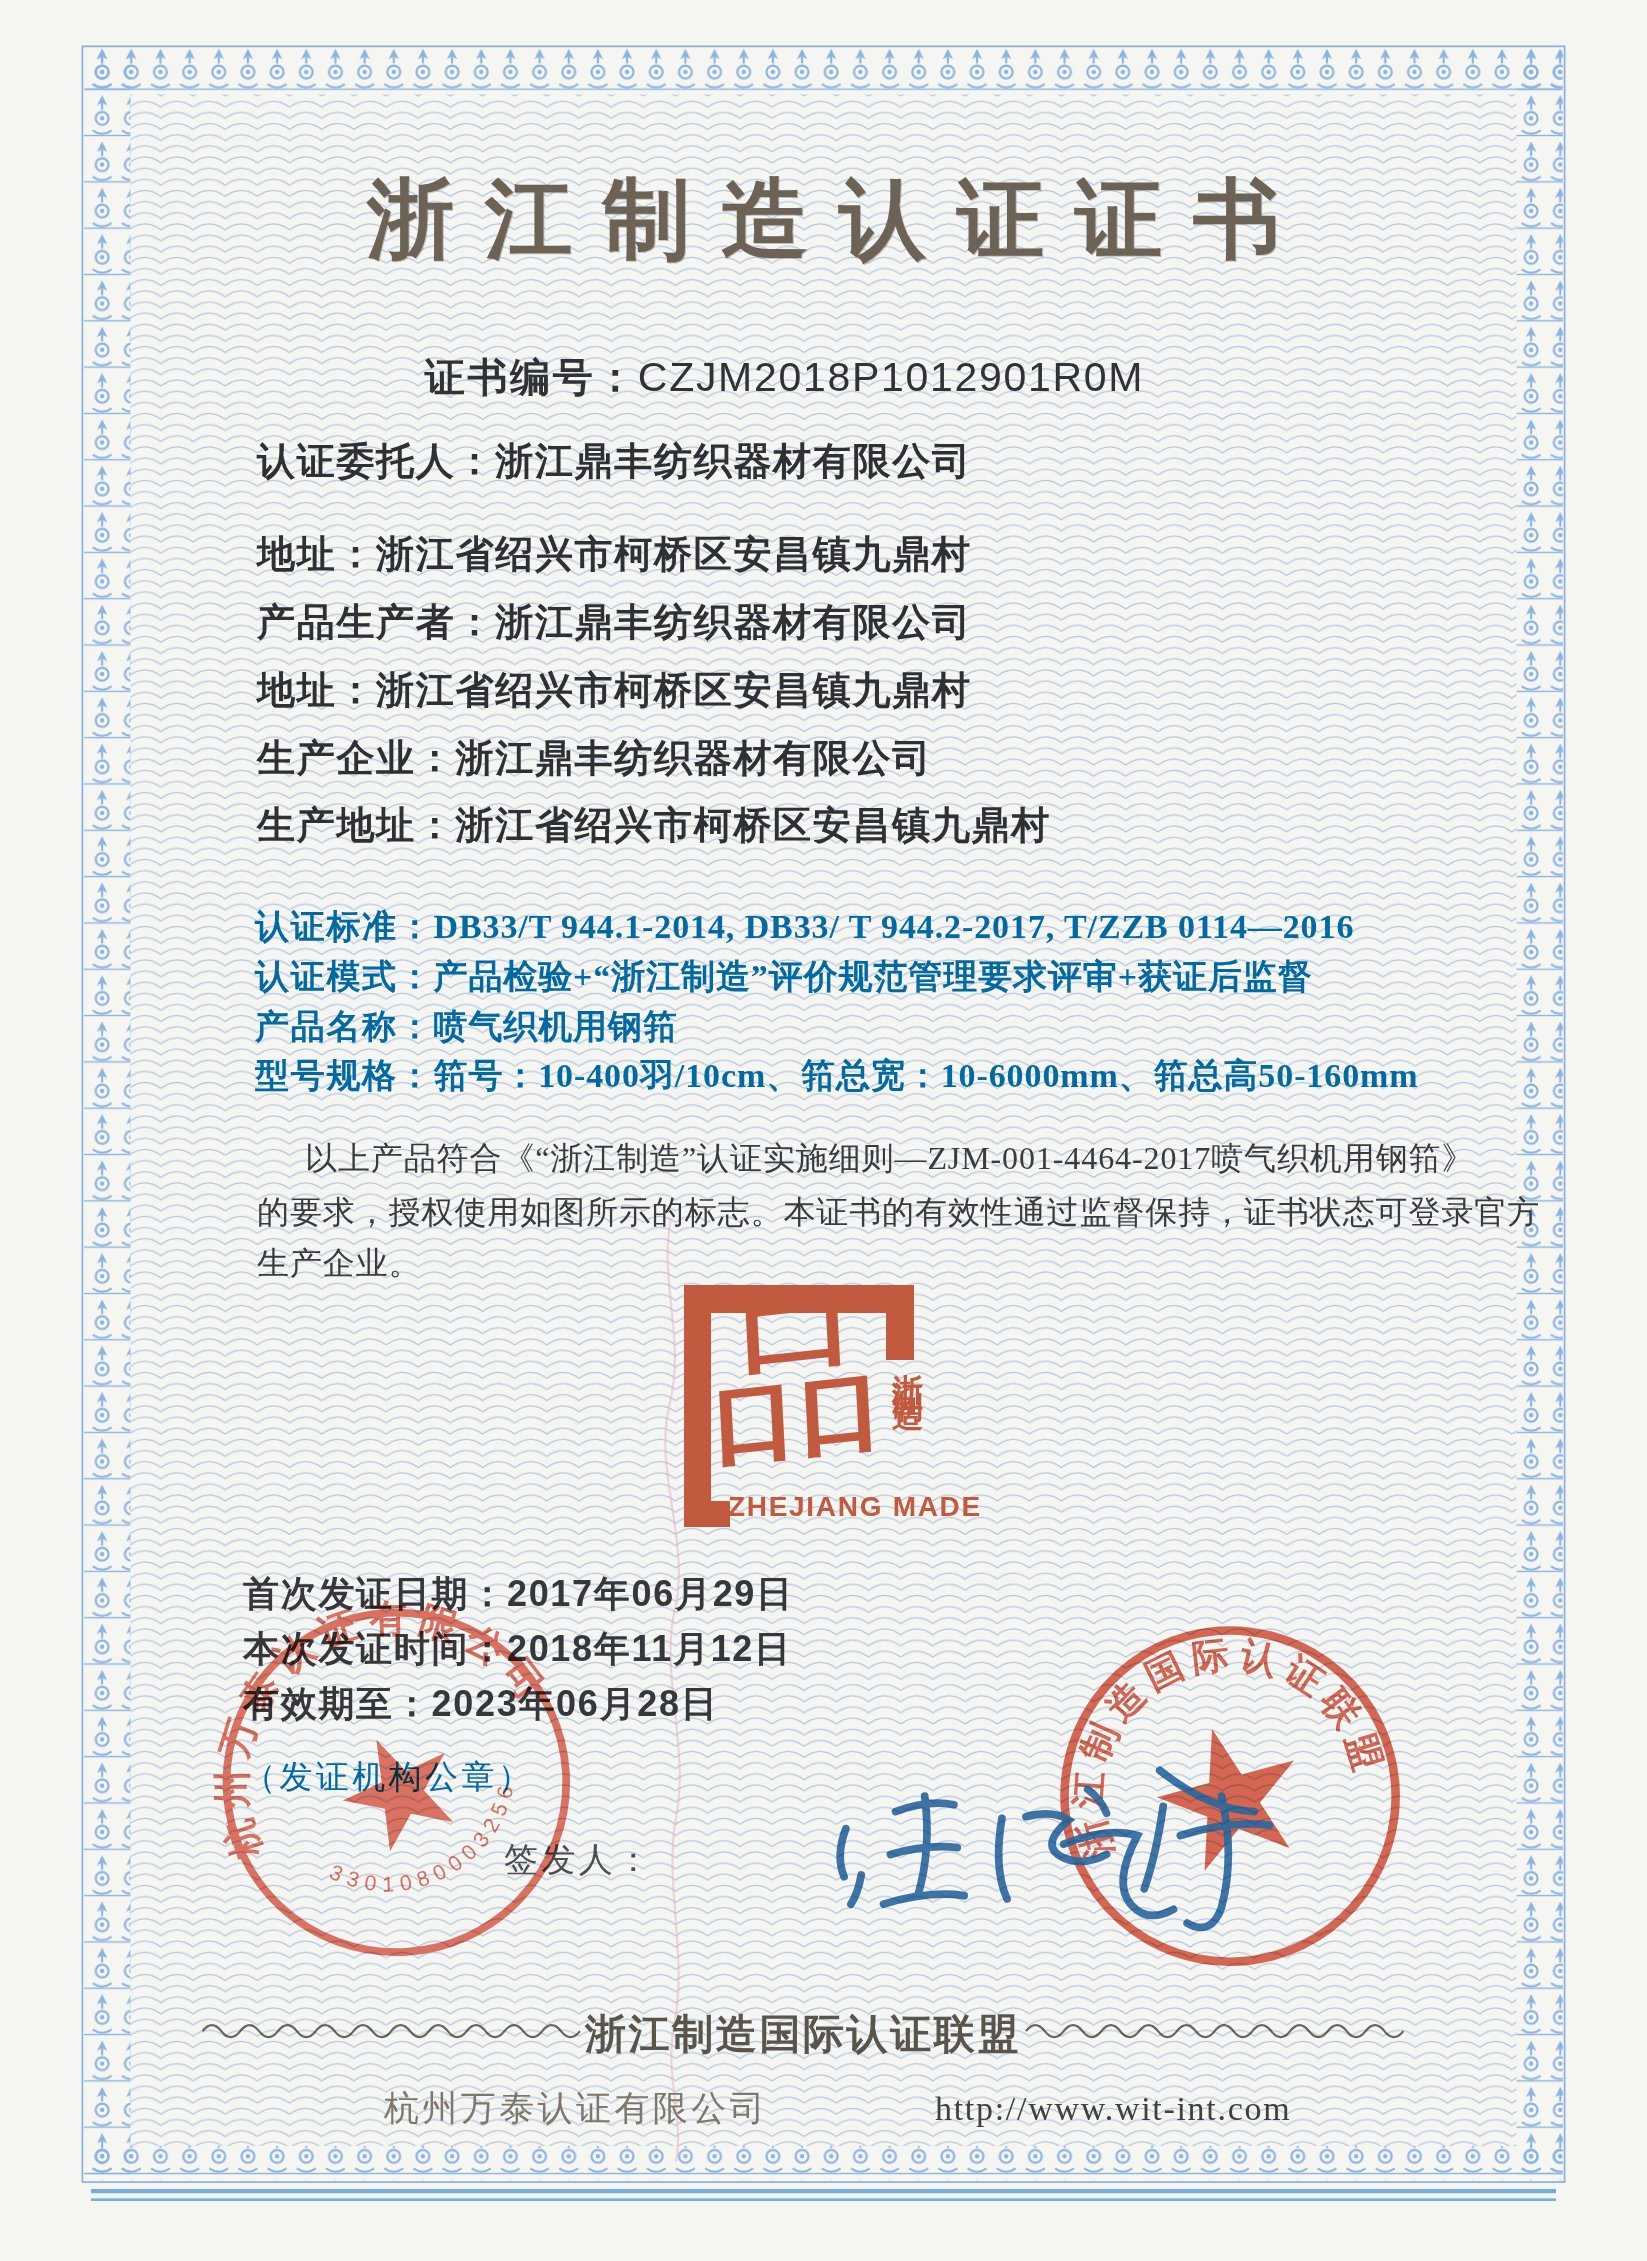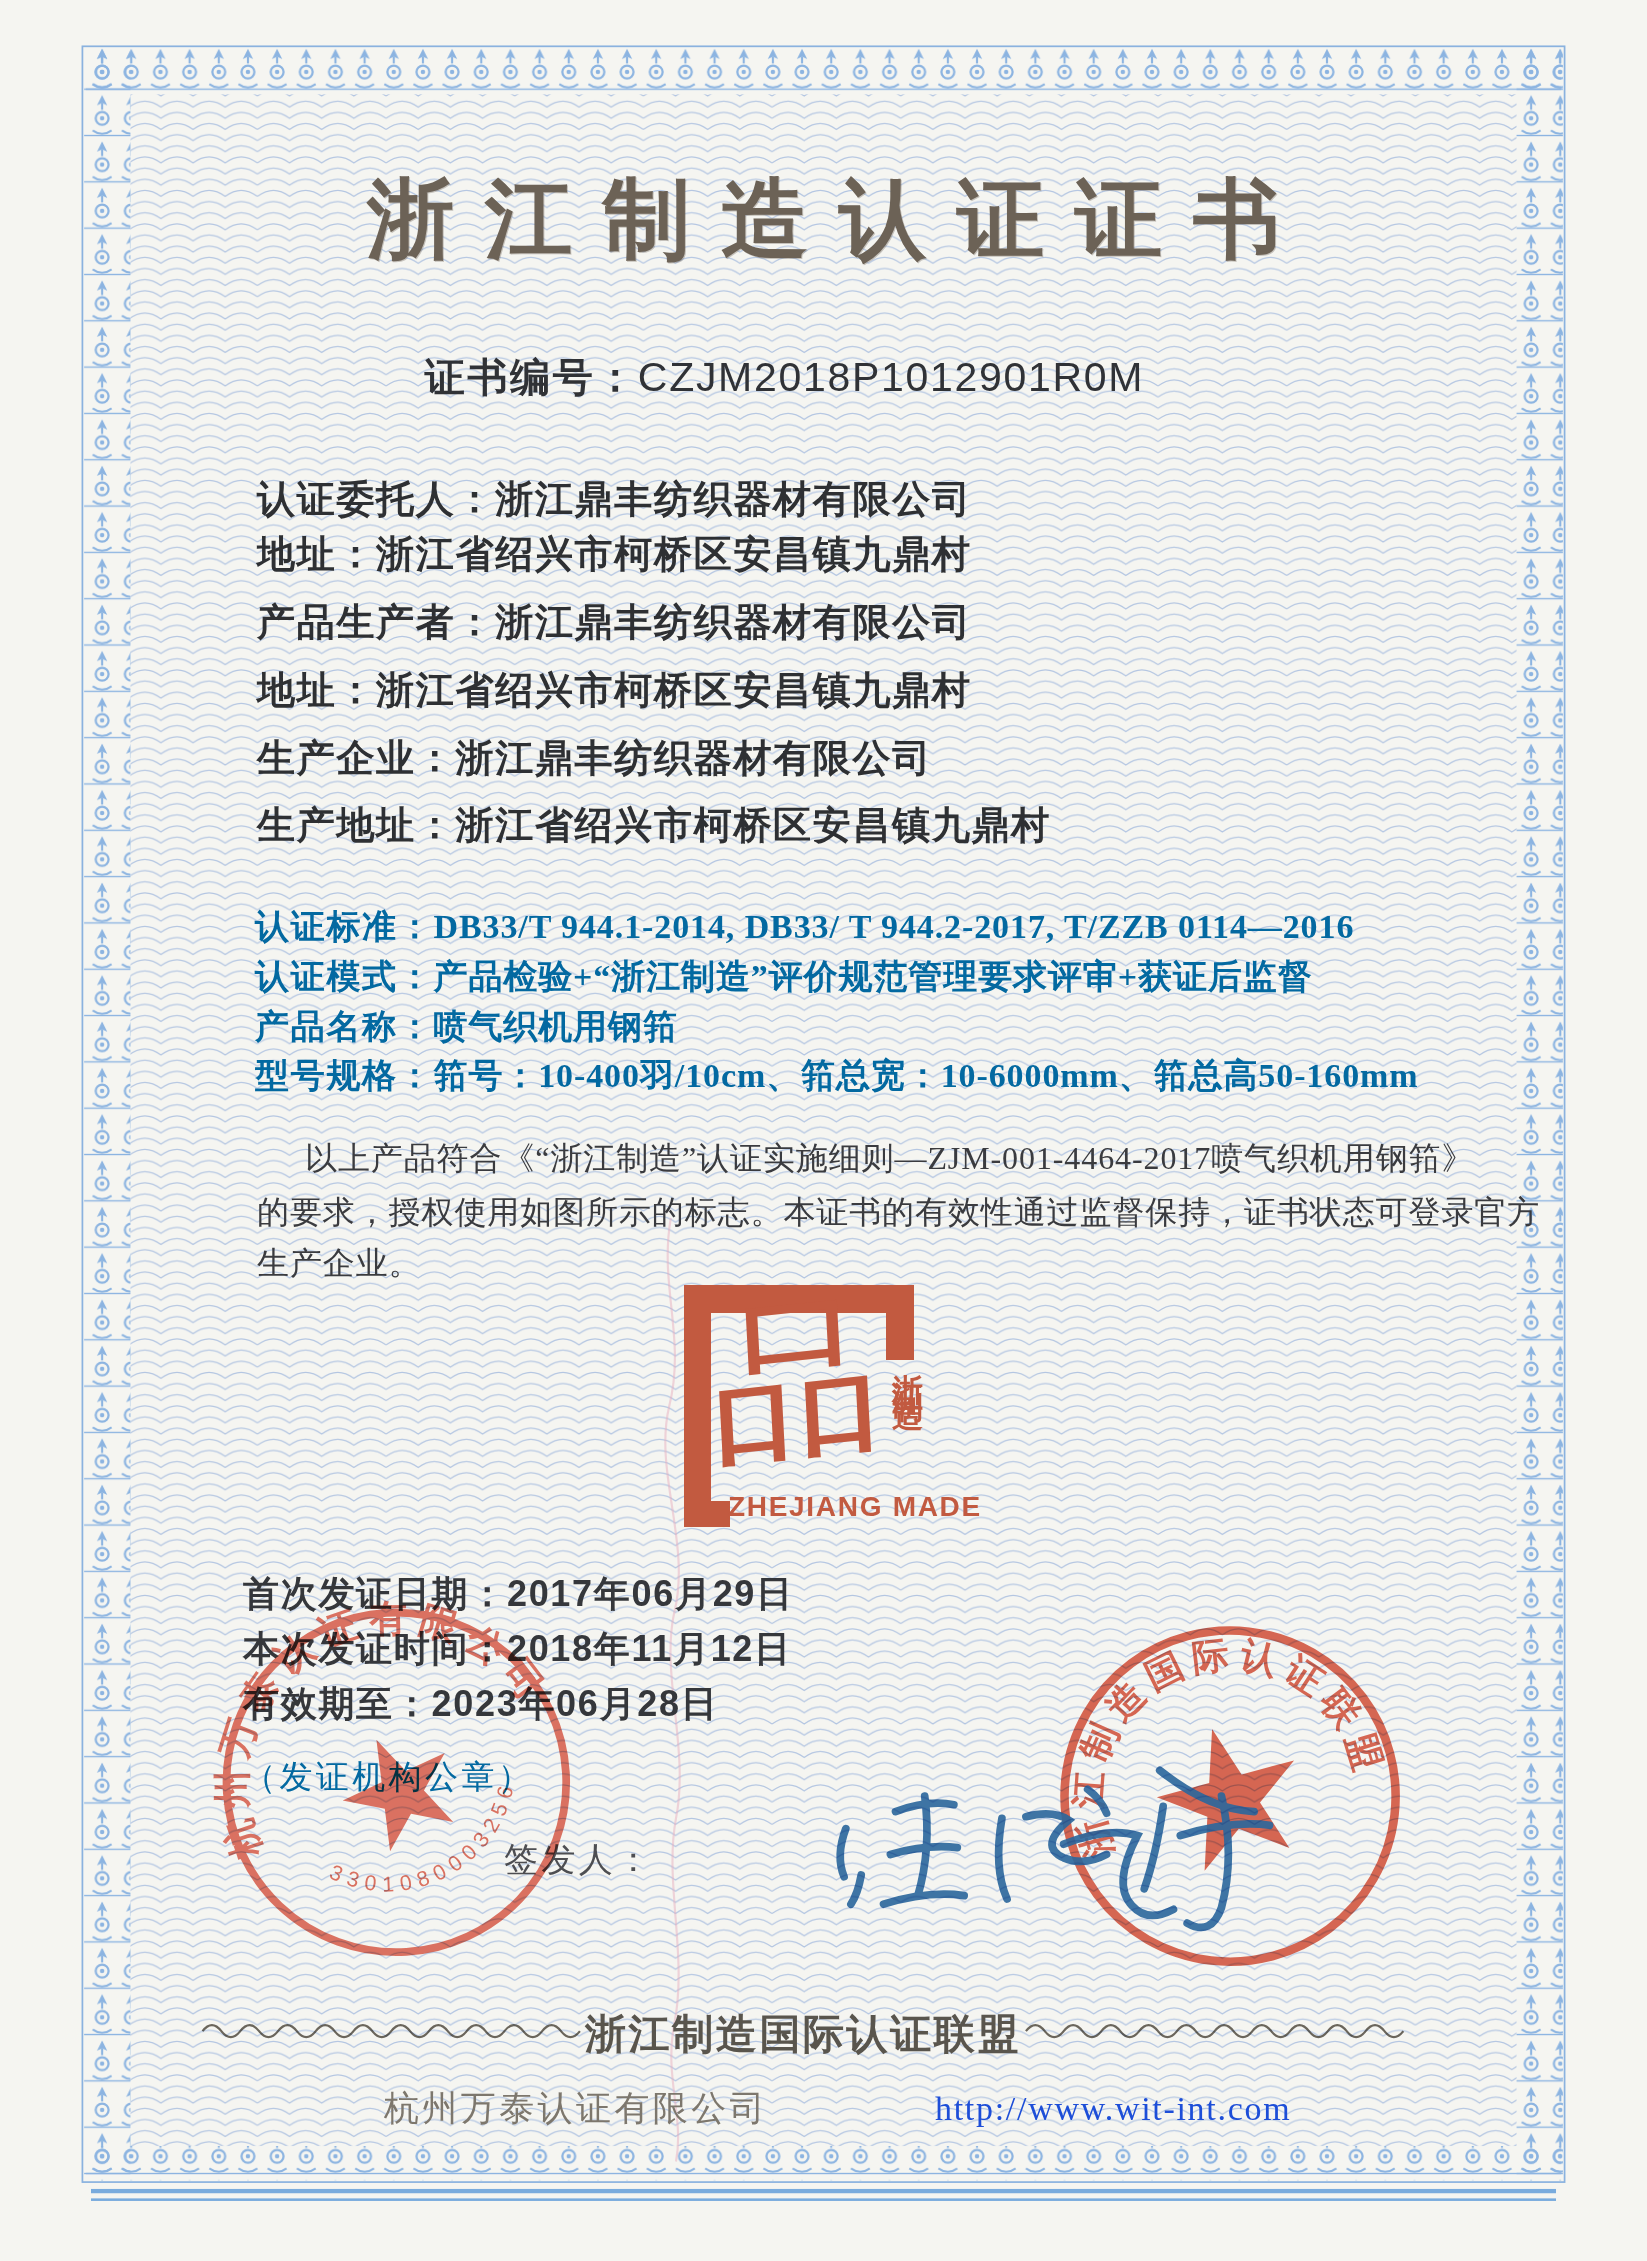--- a/index.html
+++ b/index.html
@@ -51,21 +51,21 @@
               letter-spacing:3.4px; color:#0369a1; }
   .issuer-label { position:absolute; left:504px; top:1837px; font-size:34px;
               letter-spacing:3.4px; color:#4d4e52; }
 
   .f-alliance { position:absolute; left:803px; top:2007px; transform:translateX(-50%);
               font-weight:700; font-size:41px; letter-spacing:2.6px; color:#59554d;
               white-space:nowrap; }
   .f-company { position:absolute; left:384px; top:2085px; font-size:35px;
               letter-spacing:3.4px; color:#7d776d; white-space:nowrap; }
   .f-url { position:absolute; left:935px; top:2090px; font-family:"Liberation Serif",serif;
-              font-size:34px; letter-spacing:1.7px; color:#1d4ed8; white-space:nowrap; }
+              font-size:34px; letter-spacing:1.7px; color:#404040; white-space:nowrap; }
 </style>
 </head>
 <body>
 
 <div class="page">
 
   <svg class="layer" width="1647" height="2261" aria-hidden="true" viewBox="0 0 1920 2636">
     <defs>
       <pattern id="wv" width="150" height="26" patternUnits="userSpaceOnUse">
         <path d="M0 8 Q18.75 -6 37.5 8 Q56.25 -6 75 8 Q93.75 -6 112.5 8 Q131.25 -6 150 8" fill="none" stroke="#b4c6e2" stroke-width="1.4"></path>
@@ -93,21 +93,21 @@
     <path d="M782 1420 C768 1500 800 1560 780 1640 C762 1716 806 1800 786 1880 C770 1952 804 2040 788 2120 C774 2196 802 2280 786 2360 C774 2420 798 2470 788 2520" fill="none" stroke="#e7afc0" stroke-width="2.5" opacity="0.5"></path>
   </svg>
 
   <div class="content">
     <div class="title">浙江制造认证证书</div>
 
     <div class="certno">
       <span class="lbl">证书编号：</span><span class="val">CZJM2018P1012901R0M</span>
     </div>
 
-    <div class="field" style="top:474px">
+    <div class="field" style="top:436px">
       <span>认证委托人：</span><span>浙江鼎丰纺织器材有限公司</span>
     </div>
     <div class="field" style="top:529px">
       <span>地址：</span><span>浙江省绍兴市柯桥区安昌镇九鼎村</span>
     </div>
     <div class="field" style="top:597px">
       <span>产品生产者：</span><span>浙江鼎丰纺织器材有限公司</span>
     </div>
     <div class="field" style="top:665px">
       <span>地址：</span><span>浙江省绍兴市柯桥区安昌镇九鼎村</span>

